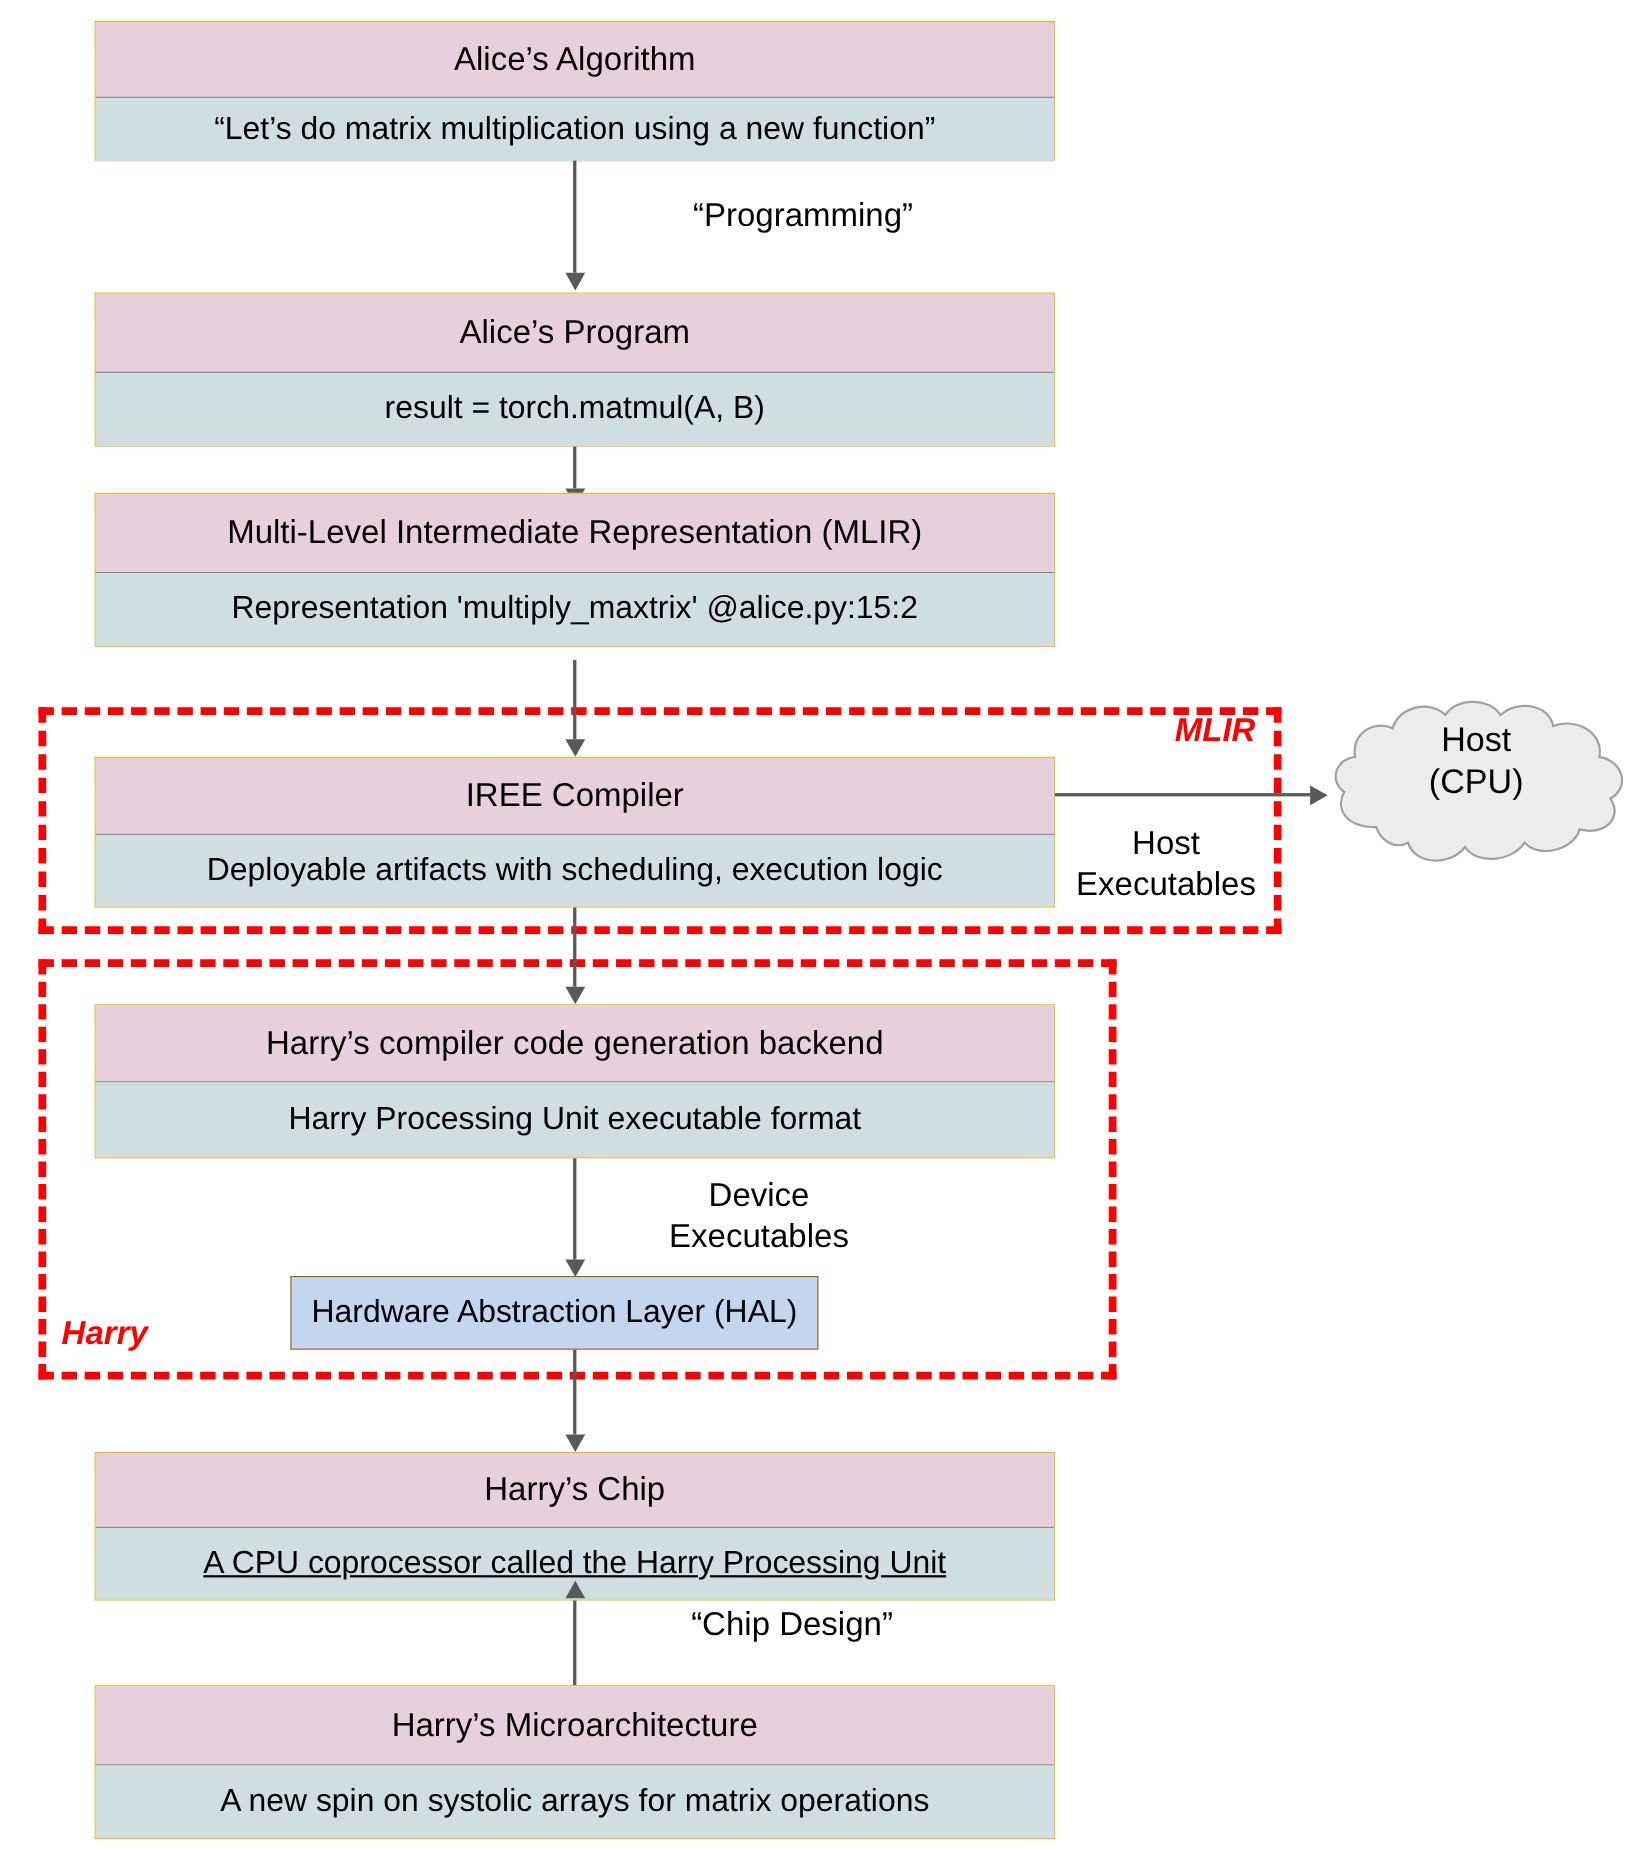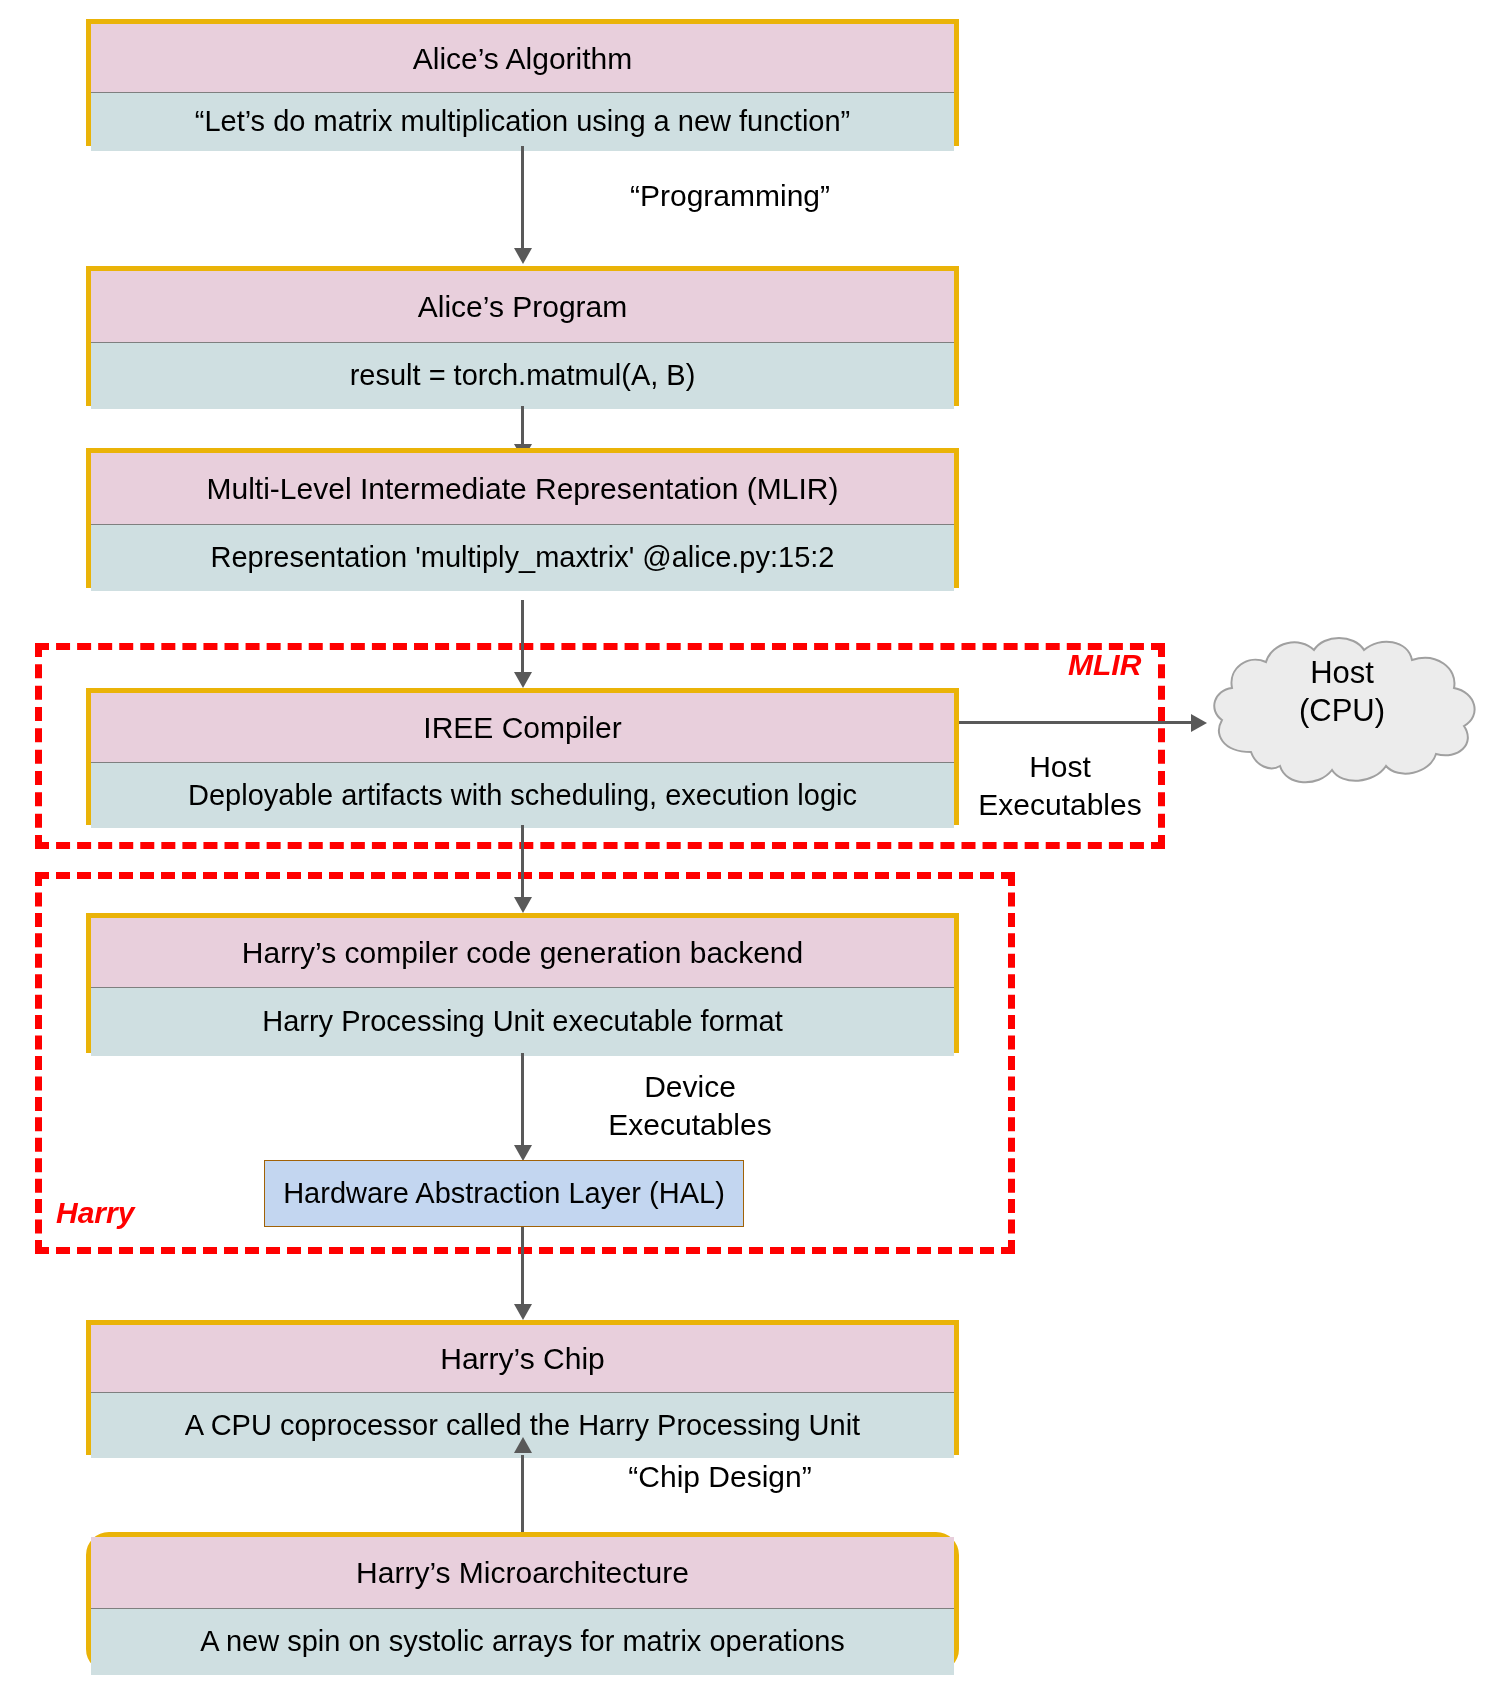--- a/index.html
+++ b/index.html
@@ -11,21 +11,21 @@
     position:relative;
     width:1489px;
     height:1705px;
     background:#ffffff;
     overflow:hidden;
   }
   
   .node{
     position:absolute;
     box-sizing:border-box;
-    border:5px solid #eab308;
+    border:1px solid #eab308;
     background:#ffffff;
   }
   .node .hdr,.node .bdy{
     box-sizing:border-box;
     display:flex;
     align-items:center;
     justify-content:center;
     text-align:center;
     line-height:1.1;
     padding:0 8px;
@@ -210,25 +210,25 @@
 
   <div class="plainbox" style="left:232px; top:1160px; width:480px; height:67px;">
     <span>Hardware Abstraction Layer (HAL)</span>
   </div>
 
   <div class="vline" style="left:521px; top:1227px; width:3px; height:77px;"></div>
   <div class="arrow-down" style="left:514px; top:1304px;"></div>
 
   <div class="node" style="left:86px; top:1320px; width:873px; height:135px;">
     <div class="hdr fs-title" style="height:68px;">Harry’s Chip</div>
-    <div class="bdy fs-body" style="height:65px;">A CPU coprocessor called the Harry Processing Unit</div>
+    <div class="bdy fs-body" style="height:65px;text-decoration:underline;">A CPU coprocessor called the Harry Processing Unit</div>
   </div>
 
   <div class="vline" style="left:521px; top:1455px; width:3px; height:77px;"></div>
   <div class="arrow-up" style="left:514px; top:1437px;"></div>
   <div class="edge-label" style="left:560px; top:1458px; width:320px; text-align:center;">“Chip Design”</div>
 
-  <div class="node" style="left:86px; top:1532px; width:873px; height:140px;border-radius:23px;">
+  <div class="node" style="left:86px; top:1532px; width:873px; height:140px;">
     <div class="hdr fs-title" style="height:72px;">Harry’s Microarchitecture</div>
     <div class="bdy fs-body" style="height:66px;">A new spin on systolic arrays for matrix operations</div>
   </div>
 
 </div>
 
 </body></html>

